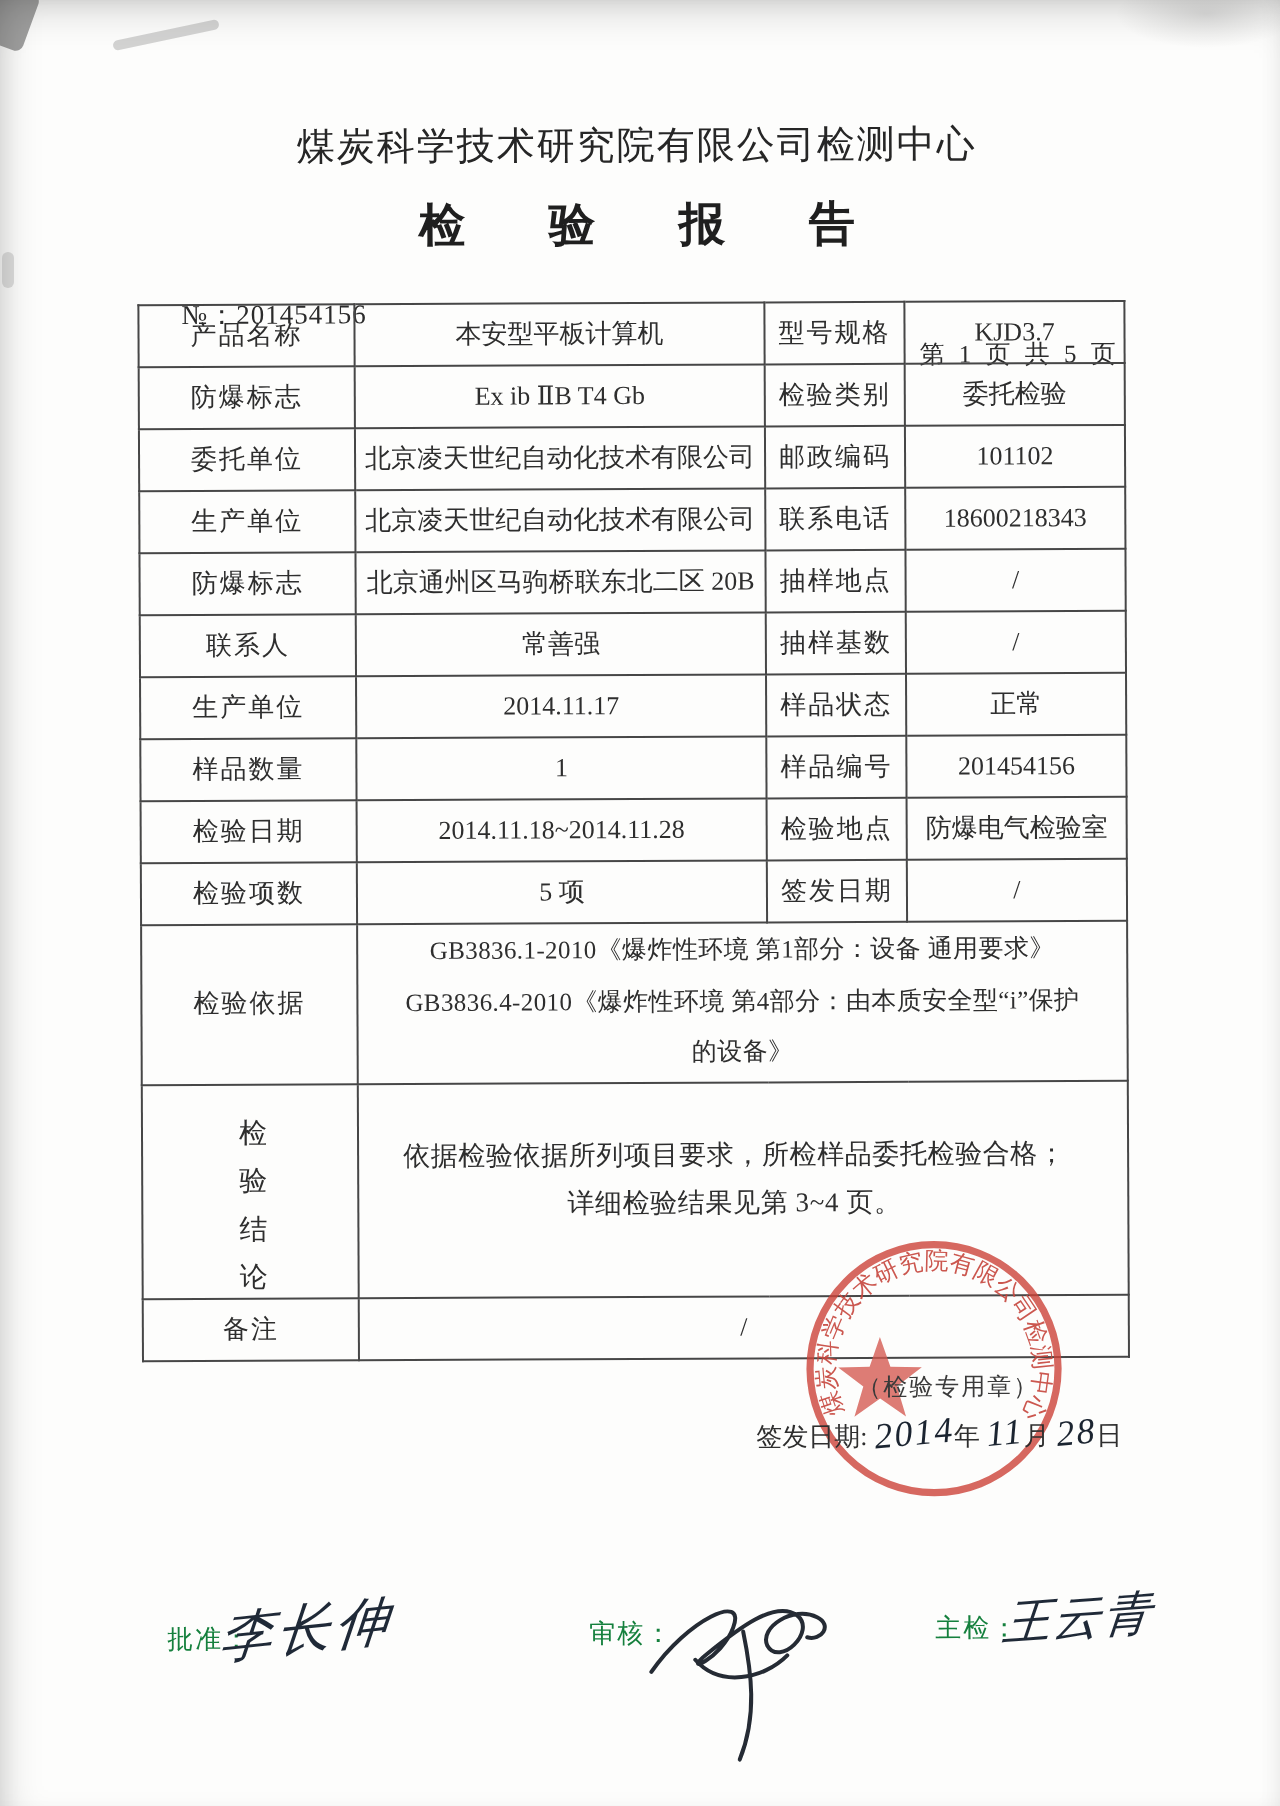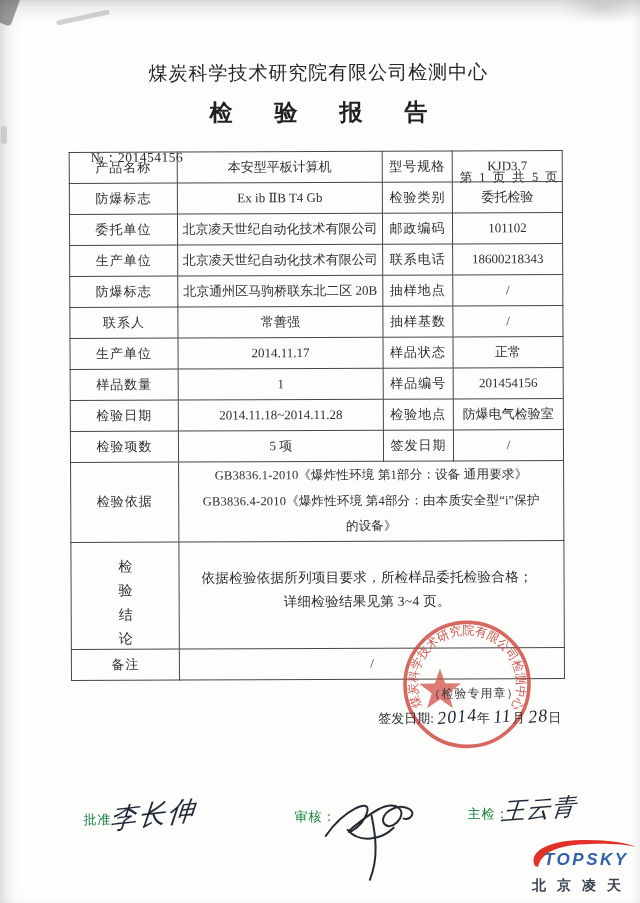--- a/index.html
+++ b/index.html
@@ -205,20 +205,13 @@
           <path d="M 6,48 C 24,22 54,8 47,26 C 41,42 20,50 34,39 C 49,27 68,12 79,20 C 89,28 70,46 64,35 C 60,26 77,15 89,21 C 97,25 91,33 84,31"></path>
           <path d="M 28,42 C 40,56 62,52 74,40"></path>
           <path d="M 52,28 C 56,48 59,70 50,92"></path>
         </g>
       </svg>
       <span class="sig-label lab-chief">主检：</span>
       <span class="sig-text sig-chief">王云青</span>
     </div>
   </div>
 
-  <div class="logo">
-    <svg class="swoosh" viewBox="0 0 114 30">
-      <path d="M 11,28 C 4,14 23,4 51,2.2 C 79,0.8 102,4.5 112,8.8 C 99,6 79,4.6 55,6.5 C 31,8.4 17,16 14,29 Z" fill="#e23128"></path>
-    </svg>
-    <div class="brand">TOPSKY</div>
-    <div class="company">北京凌天</div>
-  </div>
 </div>
 
 </body></html>

